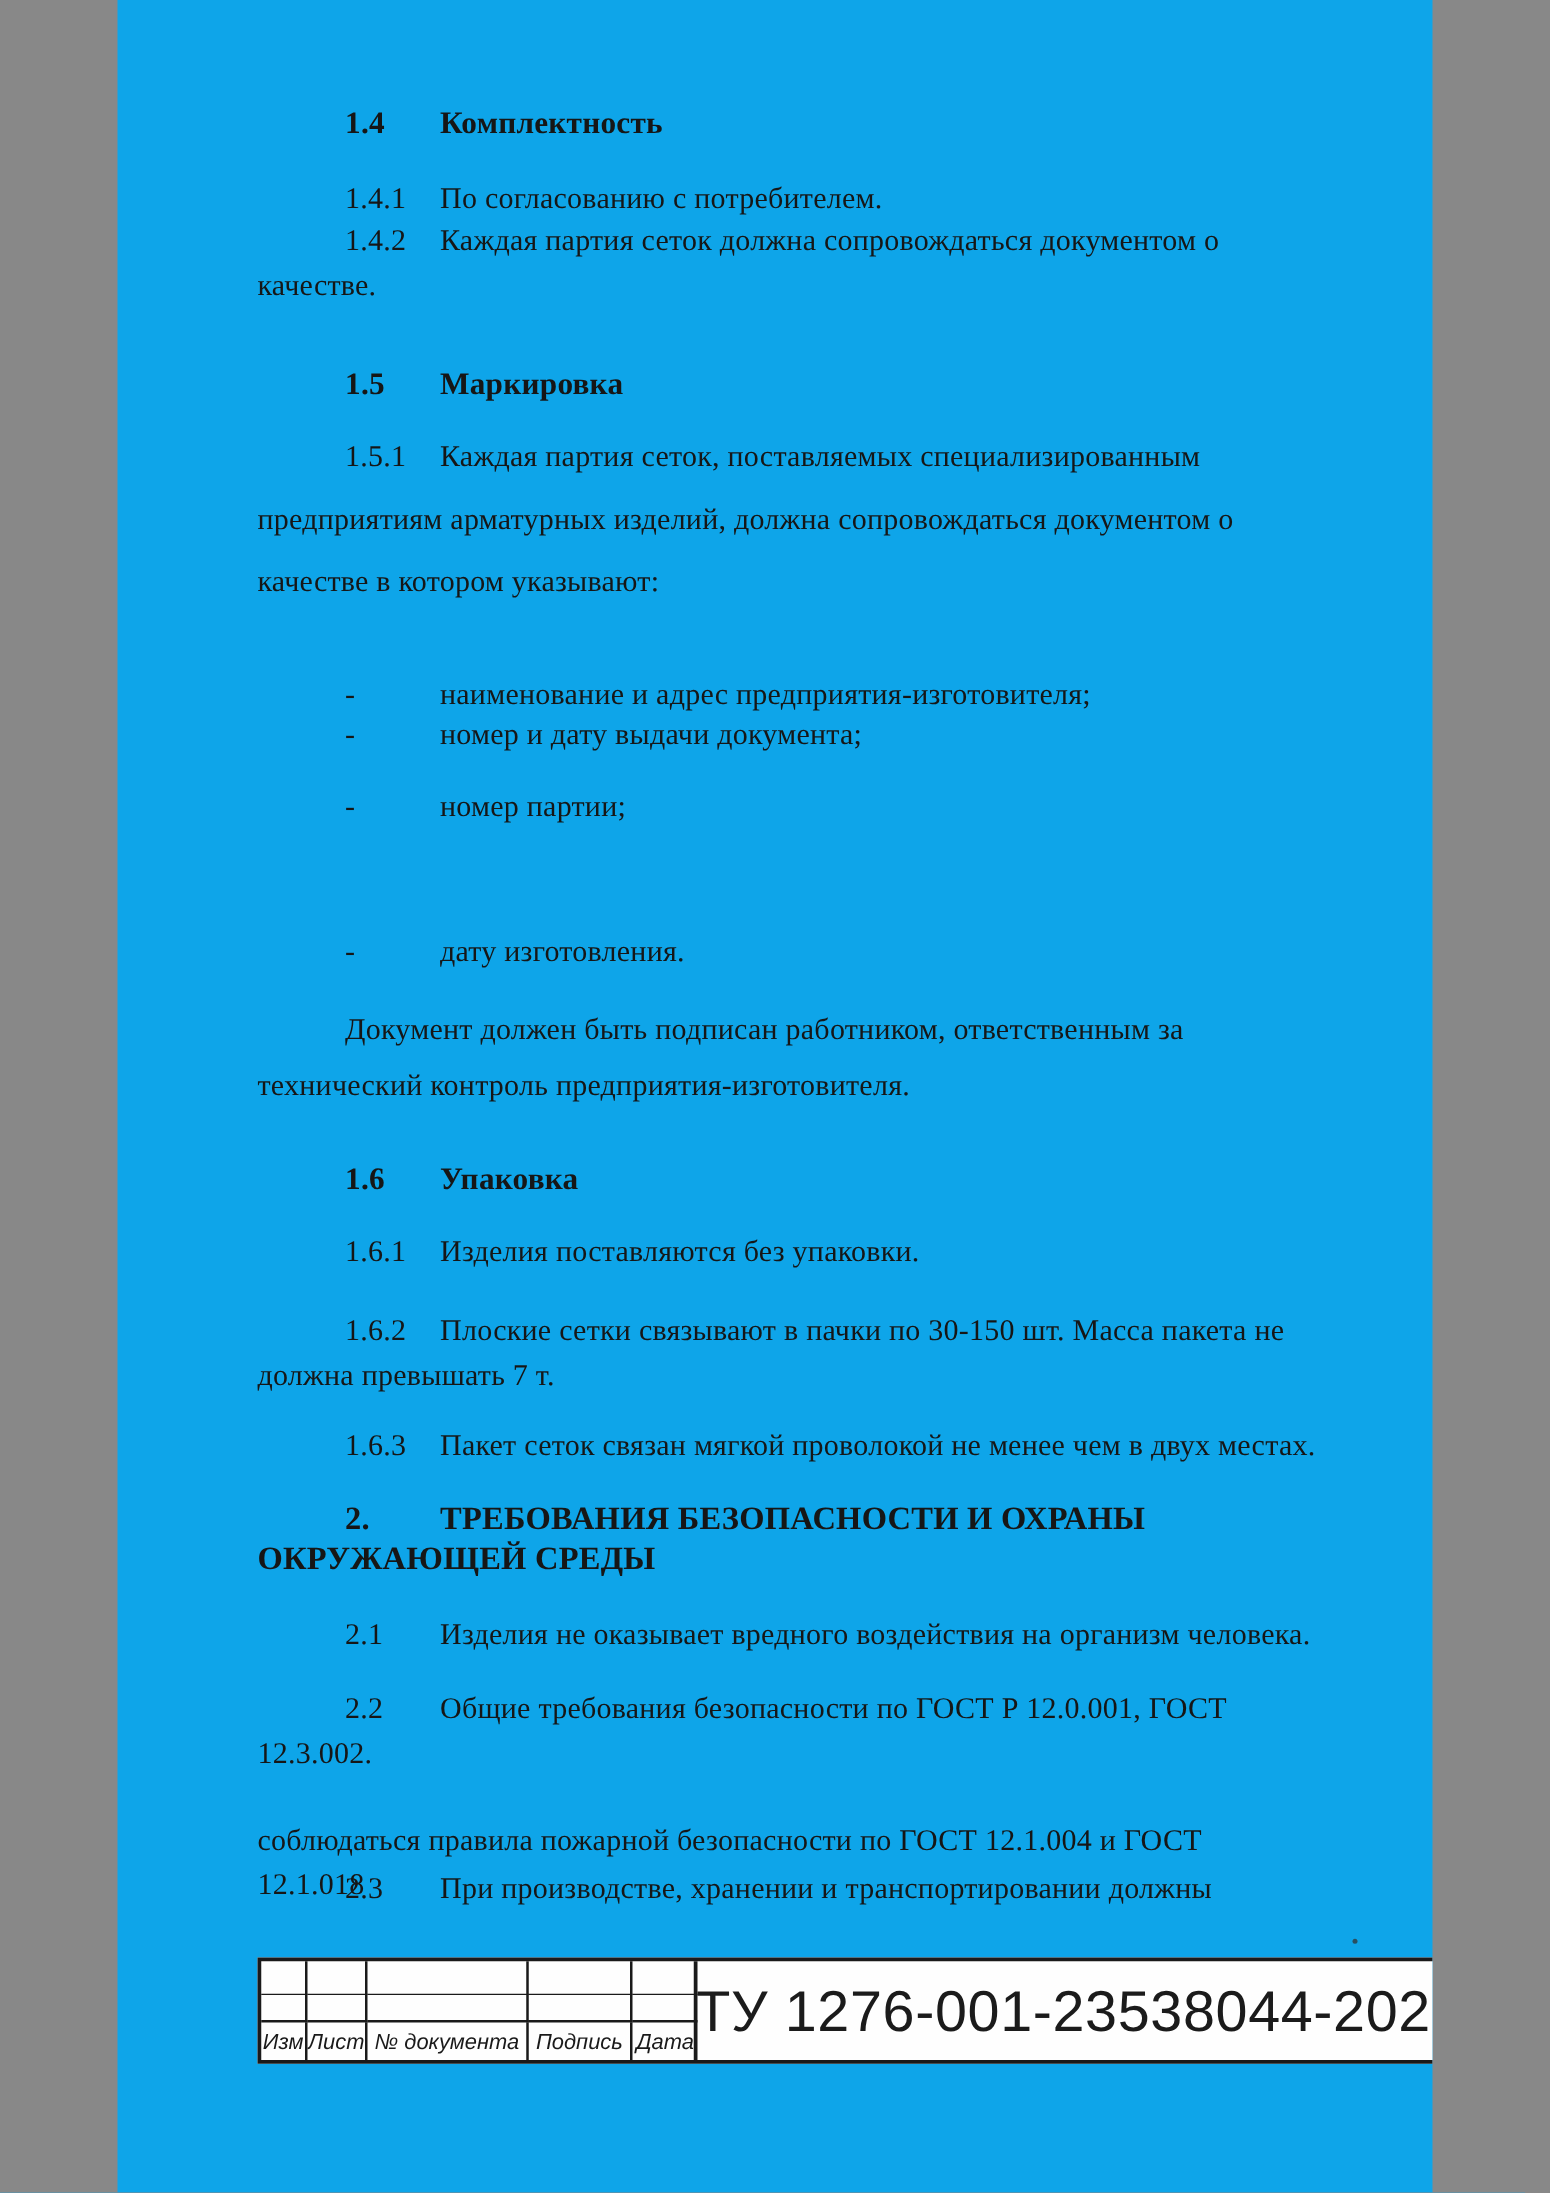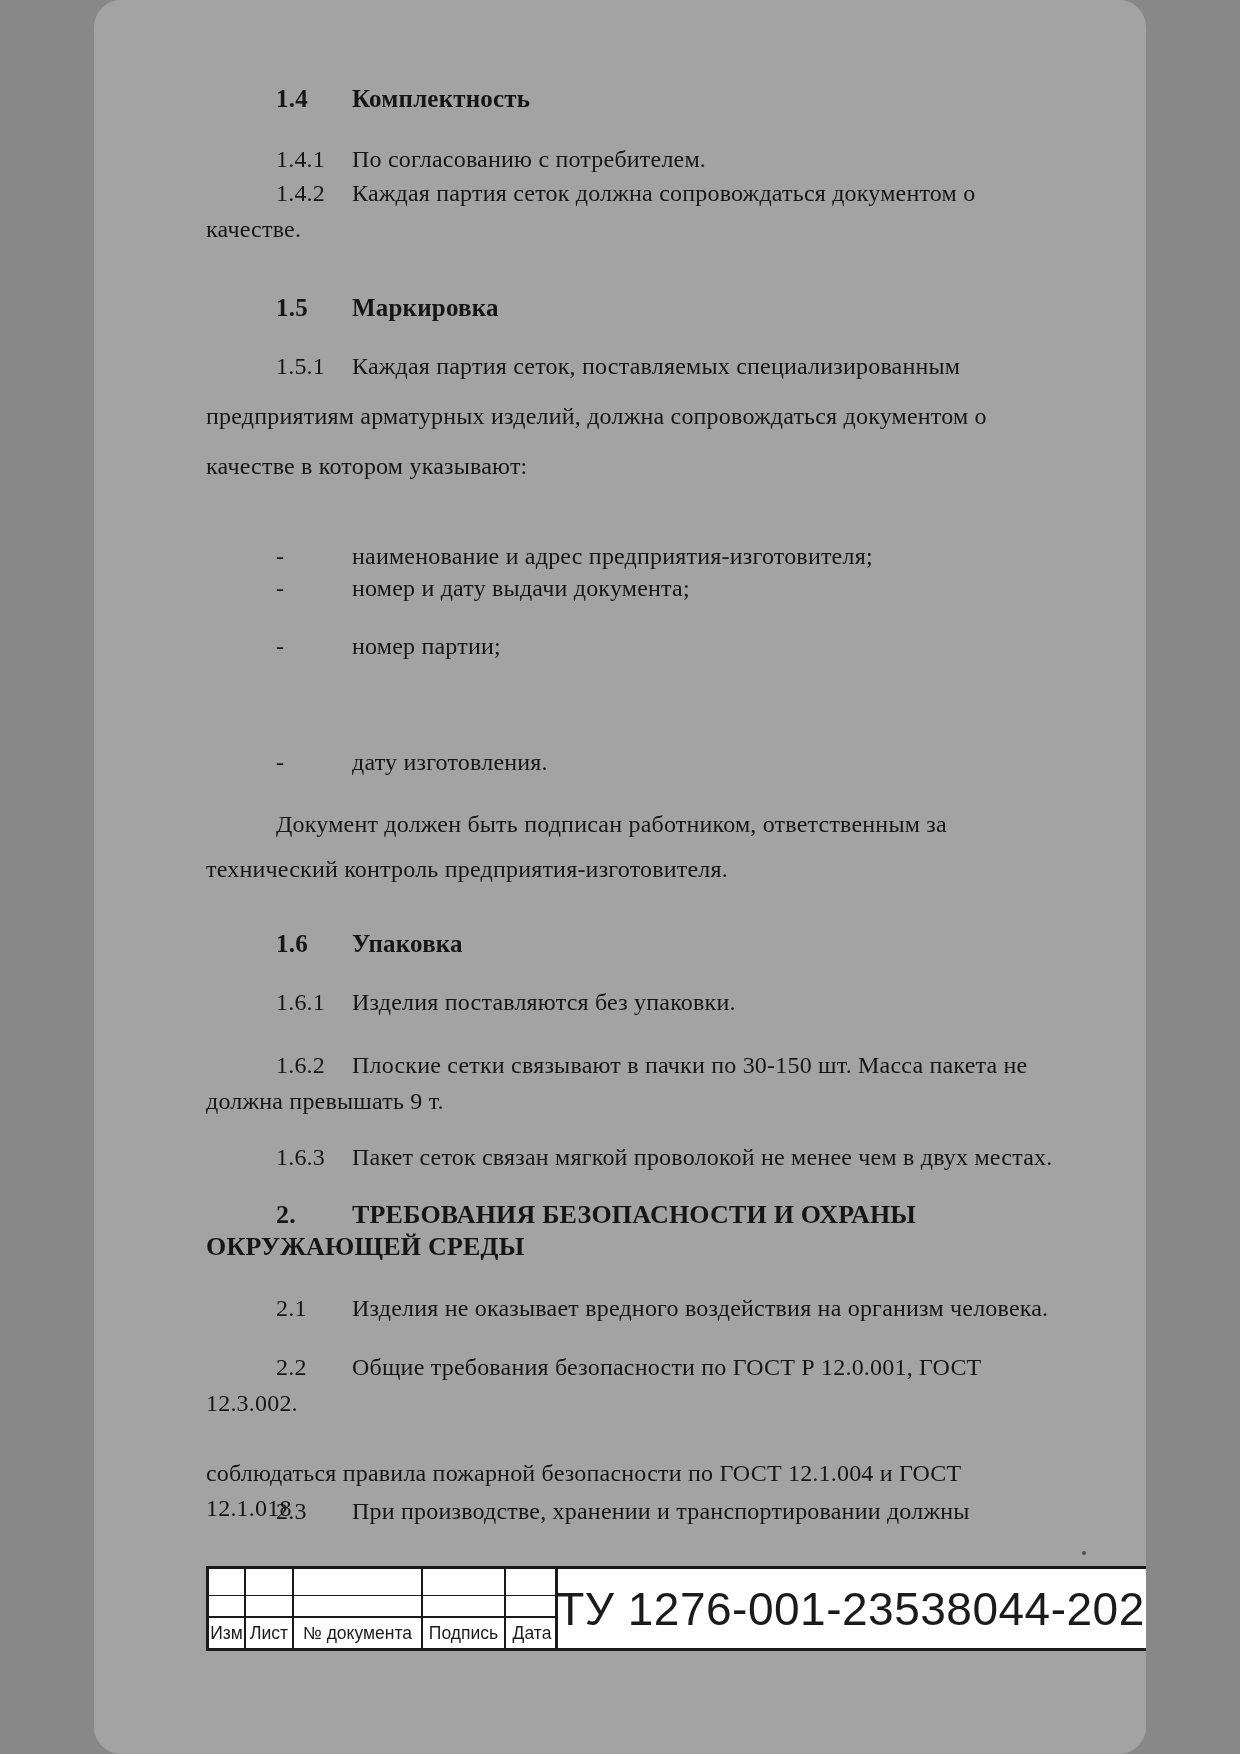--- a/index.html
+++ b/index.html
@@ -1,24 +1,23 @@
 <!DOCTYPE html>
 <html><head>
 <meta charset="utf-8">
 <style>
   html,body{margin:0;padding:0;background:#888;}
   .page{
     position:relative;
     width:1052px;height:1754px;
     margin:0 auto;
-    background:#a3a3a3;
+    background:#0ea5e9;
     font-family:"Liberation Serif","DejaVu Serif",serif;
     color:#161616;
     overflow:hidden;
-    border-radius:27px;
   }
   .ln{
     position:absolute;
     left:112px;right:50px;
     line-height:34px;
     font-size:24px;
     white-space:nowrap;
     letter-spacing:0.2px;
   }
   .first{padding-left:70px;}
@@ -47,21 +46,21 @@
   .scell{
     border-right:2px solid #1a1a1a;
     border-bottom:1.5px solid #1a1a1a;
     box-sizing:border-box;
   }
   .scell.lastcol{border-right:none;}
   .scell.r2{border-bottom:2.5px solid #1a1a1a;}
   .scell.lab{
     border-bottom:none;
     display:flex;align-items:center;justify-content:center;
-    font-size:17.5px;color:#1a1a1a;
+    font-style:italic;font-size:17.5px;color:#1a1a1a;
     overflow:hidden;white-space:nowrap;
   }
   .stamp-doc{
     flex:1 1 auto;
     display:flex;align-items:center;justify-content:center;
     font-size:46px;
     letter-spacing:0.5px;
     color:#1b1b1b;
     white-space:nowrap;
     overflow:hidden;
@@ -117,21 +116,21 @@
   <div class="ln first" style="top:745px"><span class="dash">-</span><span>дату изготовления.</span></div>
 
   <div class="ln" style="top:852px"><span>технический контроль предприятия-изготовителя.</span></div>
   <div class="ln first" style="top:807px"><span>Документ должен быть подписан работником, ответственным за</span></div>
 
   <div class="ln first hb" style="top:927px"><span class="pnum">1.6</span><span>Упаковка</span></div>
 
   <div class="ln first" style="top:985px"><span class="pnum">1.6.1</span><span>Изделия поставляются без упаковки.</span></div>
 
   <div class="ln first" style="top:1048px"><span class="pnum">1.6.2</span><span>Плоские сетки связывают в пачки по 30-150 шт. Масса пакета не</span></div>
-  <div class="ln" style="top:1084px"><span>должна превышать 9 т.</span></div>
+  <div class="ln" style="top:1084px"><span>должна превышать 7 т.</span></div>
 
   <div class="ln first" style="top:1140px"><span class="pnum">1.6.3</span><span>Пакет сеток связан мягкой проволокой не менее чем в двух местах.</span></div>
 
   <div class="ln first caps" style="top:1198px"><span class="pnum">2.</span><span>ТРЕБОВАНИЯ БЕЗОПАСНОСТИ И ОХРАНЫ</span></div>
   <div class="ln caps" style="top:1230px"><span>ОКРУЖАЮЩЕЙ СРЕДЫ</span></div>
 
   <div class="ln first" style="top:1291px"><span class="pnum">2.1</span><span>Изделия не оказывает вредного воздействия на организм человека.</span></div>
 
   <div class="ln first" style="top:1350px"><span class="pnum">2.2</span><span>Общие требования безопасности по ГОСТ Р 12.0.001, ГОСТ</span></div>
   <div class="ln" style="top:1386px"><span>12.3.002.</span></div>

